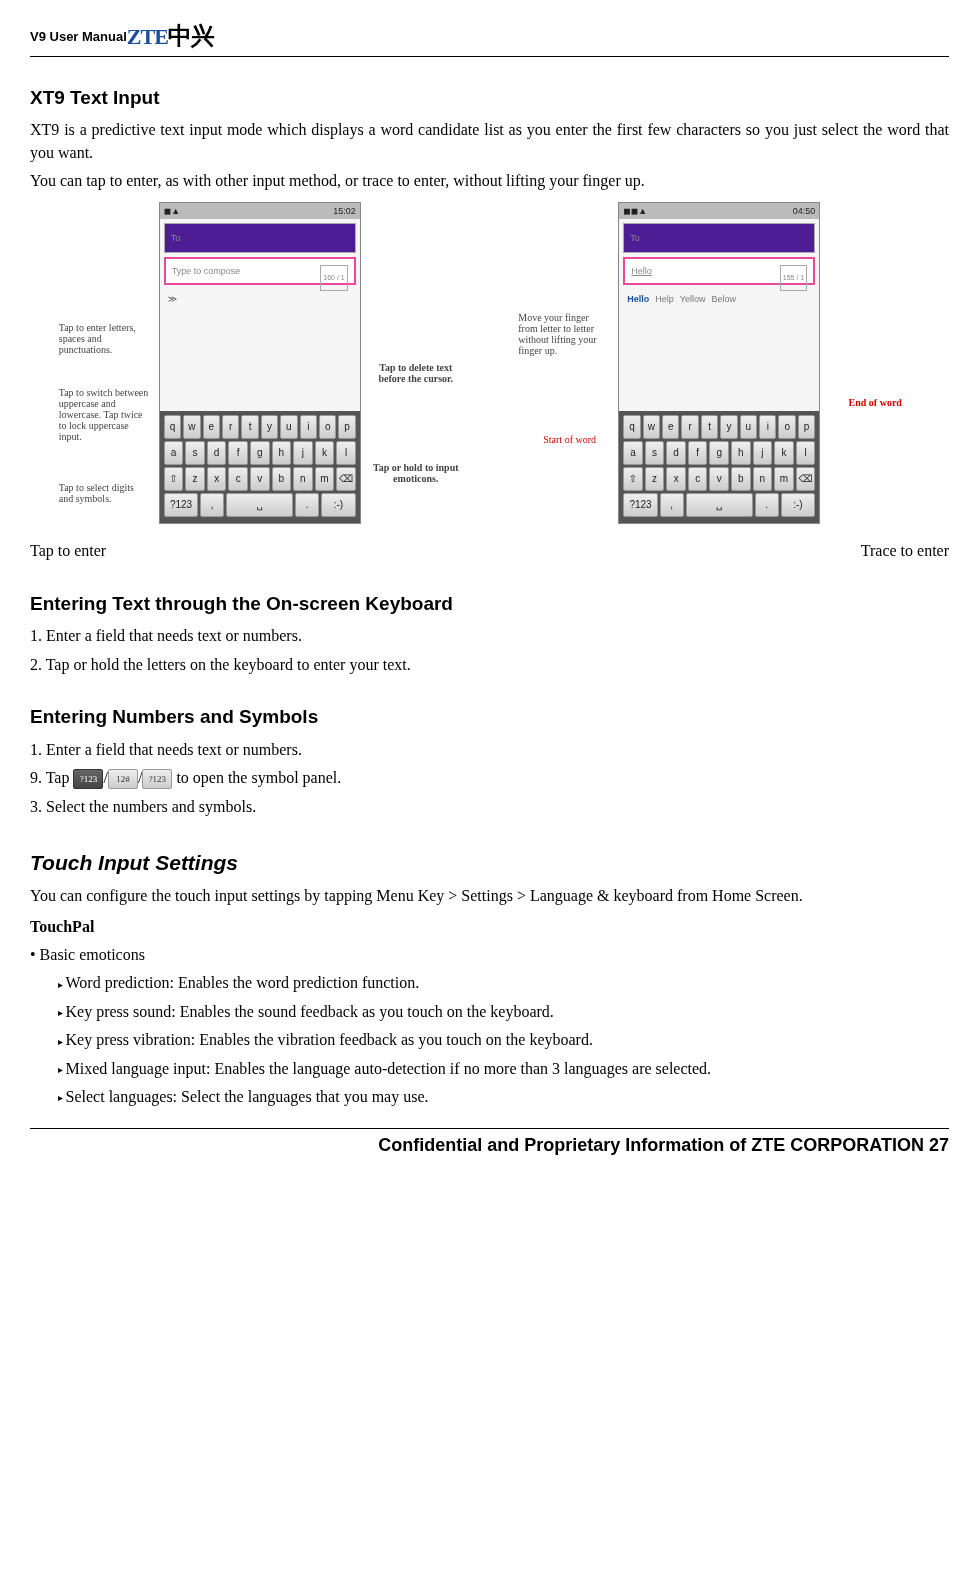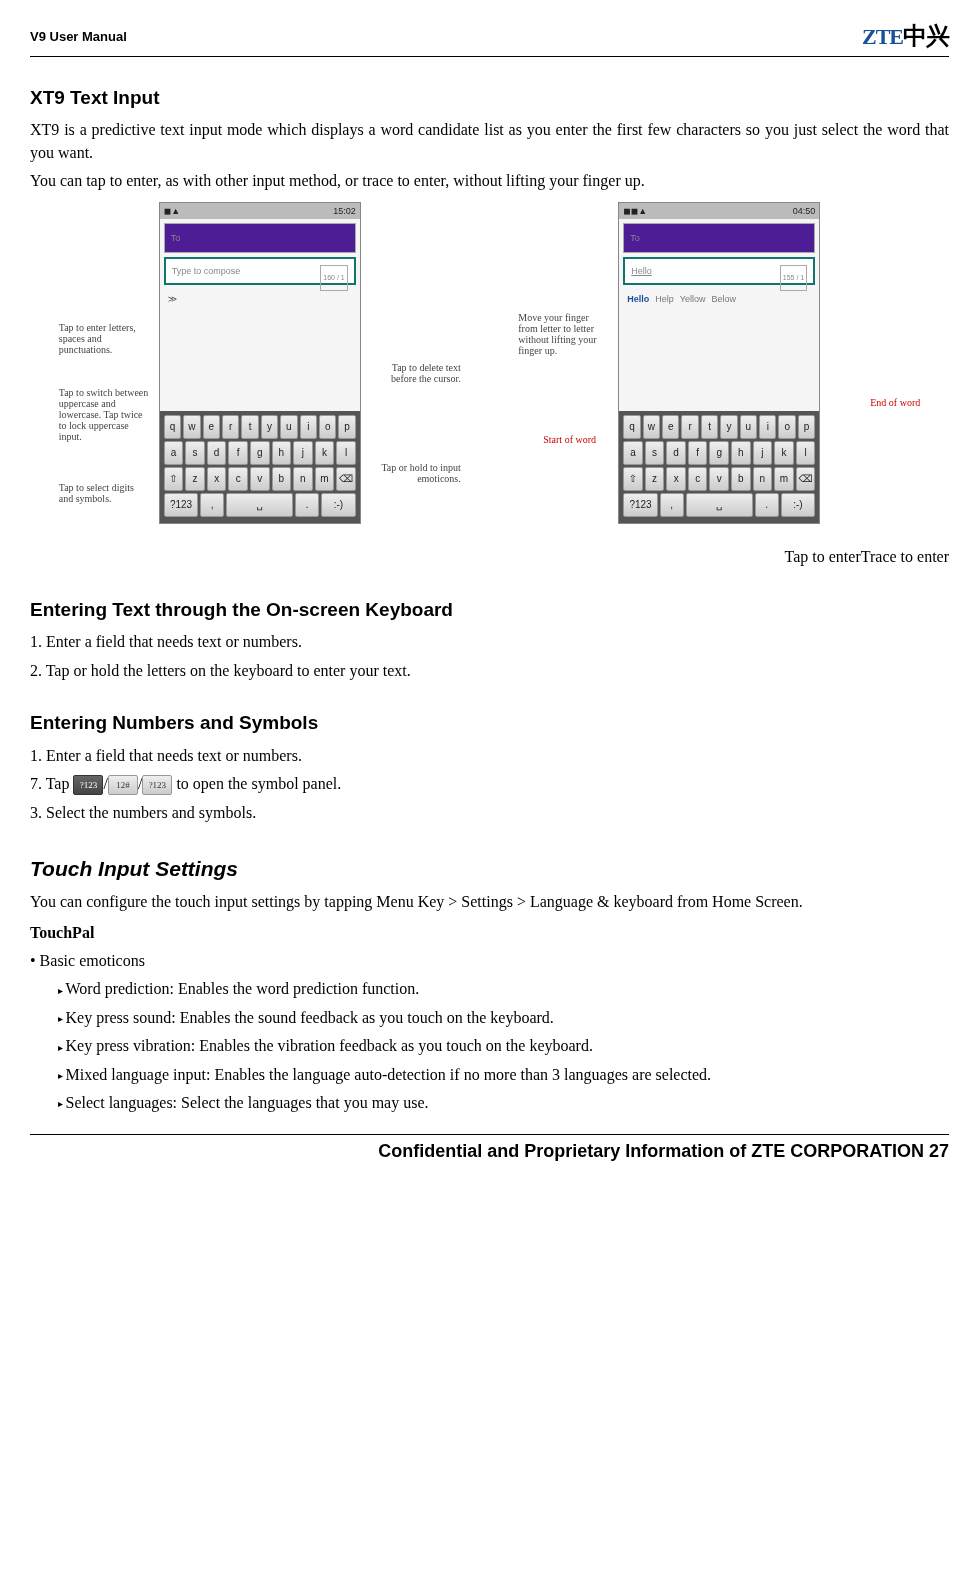--- a/index.html
+++ b/index.html
@@ -6,21 +6,20 @@
     font-family: "Times New Roman", serif;
     margin: 0;
     padding: 20px 30px;
     font-size: 16px;
     color: #000;
     line-height: 1.4;
     background: #fff;
   }
   .header-row {
     display: flex;
-    justify-content: space-between;
     align-items: center;
     border-bottom: 1.5px solid #000;
     padding-bottom: 2px;
     margin-bottom: 25px;
   }
   .header-title {
     font-family: Verdana, Arial, sans-serif;
     font-weight: bold;
     font-size: 13px;
   }
@@ -82,21 +81,21 @@
     margin: 4px;
     border: 1px solid #aaa;
     background: #4c1d95;
     line-height: 28px;
     padding: 0 6px;
     color: #888;
   }
   .phone-compose {
     margin: 4px;
     height: 24px;
-    border: 2px solid #0f766e;
+    border: 2px solid #ec4899;
     background: #fff;
     padding: 0 6px;
     line-height: 24px;
     color: #888;
     font-size: 9px;
   }
   .phone-candidates {
     margin: 2px 4px;
     height: 20px;
     display: flex;
@@ -127,34 +126,34 @@
     color: #222;
   }
   .side-label {
     position: absolute;
     font-size: 10px;
     color: #444;
     width: 90px;
     text-align: left;
     line-height: 1.1;
   }
-  .side-label.right { text-align: right; }
+  .side-label.right { text-align: center; font-weight: bold; }
   .fig-wrap {
     position: relative;
     display: inline-block;
     padding: 0 95px;
   }
   .red-label {
     font-size: 10px;
     color: #c00;
   }
   .caption-row {
     display: flex;
-    justify-content: flex-end;
-    margin-top: 22px;
+    justify-content: space-between;
+    margin-top: 16px;
   }
   .caption { font-family: "Times New Roman", serif; font-size: 16px; }
   .bold { font-weight: normal; }
   .sub-bold {
     font-family: "Times New Roman", serif;
     font-weight: bold;
     margin: 8px 0 4px 0;
   }
   .bullet-lvl1 {
     margin: 6px 0;
@@ -346,21 +345,21 @@
   <span class="caption">Trace to enter</span>
 </div>
 
 <h2 class="section">Entering Text through the On-screen Keyboard</h2>
 <p class="body">1. Enter a field that needs text or numbers.</p>
 <p class="body">2. Tap or hold the letters on the keyboard to enter your text.</p>
 
 <h2 class="section">Entering Numbers and Symbols</h2>
 <p class="body">1. Enter a field that needs text or numbers.</p>
 <p class="body">
-  <span>7. Tap </span>
+  <span>9. Tap </span>
   <span class="inline-icon">?123</span>/<span class="inline-icon light">12#</span>/<span class="inline-icon light">?123</span>
   <span> to open the symbol panel.</span>
 </p>
 <p class="body">3. Select the numbers and symbols.</p>
 
 <h2 class="section-big">Touch Input Settings</h2>
 <p class="body justify-full">
   <span>You can configure the touch input settings by tapping </span><span class="bold">Menu Key &gt; Settings &gt; Language &amp; keyboard</span><span> from Home Screen.</span>
 </p>
 <p class="sub-bold">TouchPal</p>

